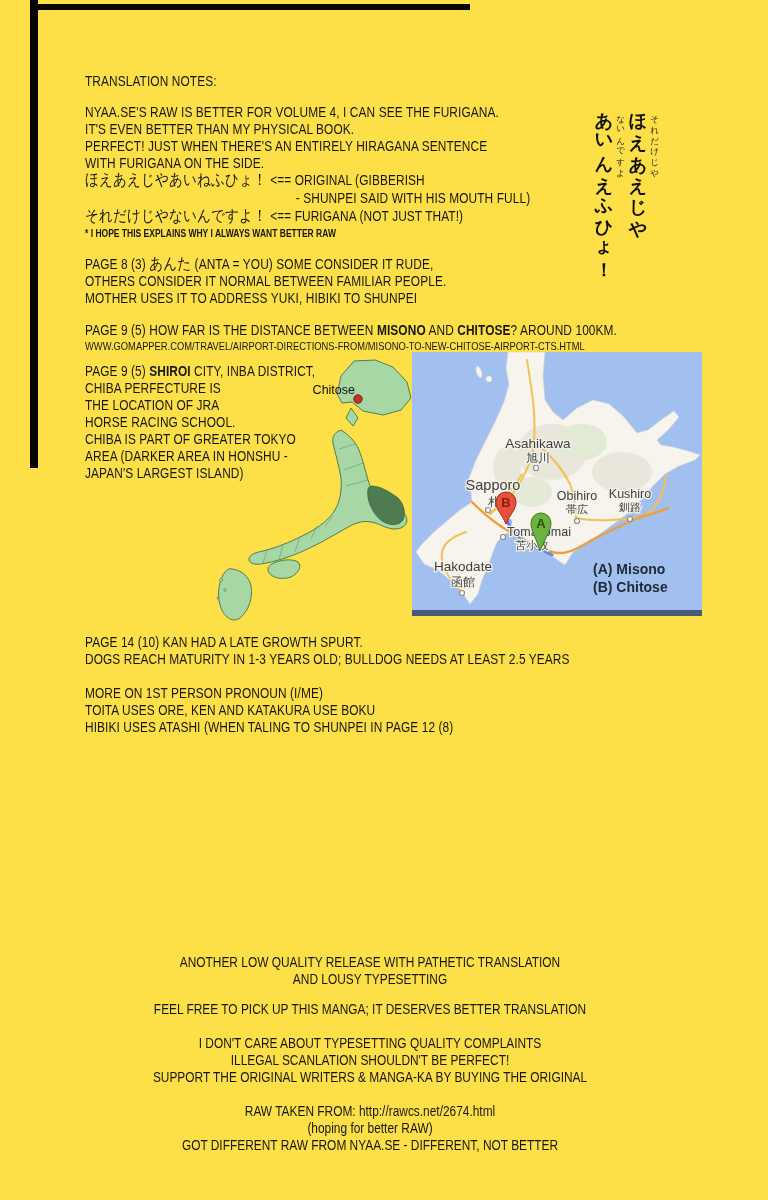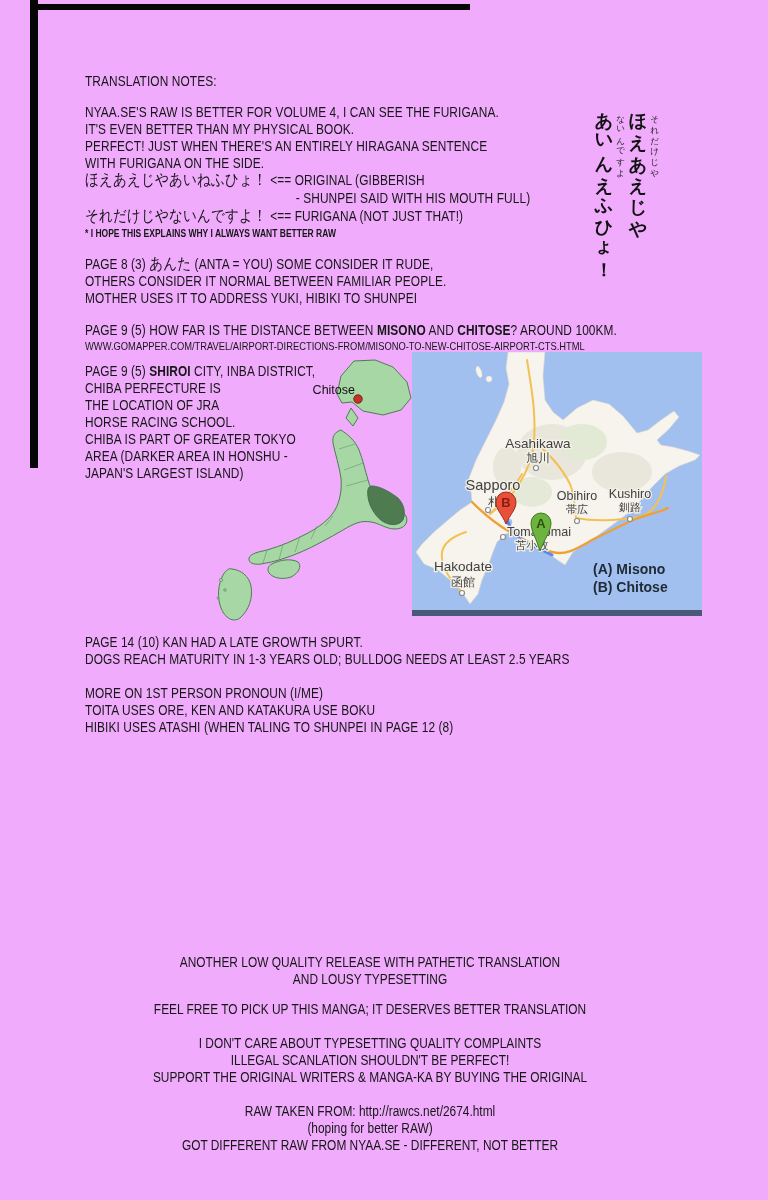--- a/index.html
+++ b/index.html
@@ -1,17 +1,17 @@
 <!DOCTYPE html>
 <html><head>
 <meta charset="utf-8">
 <style>
   html,body{margin:0;padding:0;}
   body{background:#888;}
-  .page{position:relative;width:768px;height:1200px;background:#f0abfc;overflow:hidden;
+  .page{position:relative;width:768px;height:1200px;background:#fde047;overflow:hidden;
         font-family:"Liberation Sans",sans-serif;color:#161616;}
   
   .scan-v{position:absolute;left:30px;top:0;width:8px;height:468px;background:#050505;}
   .scan-h{position:absolute;left:30px;top:4px;width:440px;height:6px;background:#050505;}
   
   .tb{position:absolute;left:85px;font-size:14px;line-height:17px;white-space:nowrap;
       transform:scaleX(0.85);transform-origin:0 0;letter-spacing:0.1px;}
   .jp{font-size:16px;}
   .b{font-weight:bold;}
   .small-note{font-size:10px;font-weight:bold;letter-spacing:0;}

